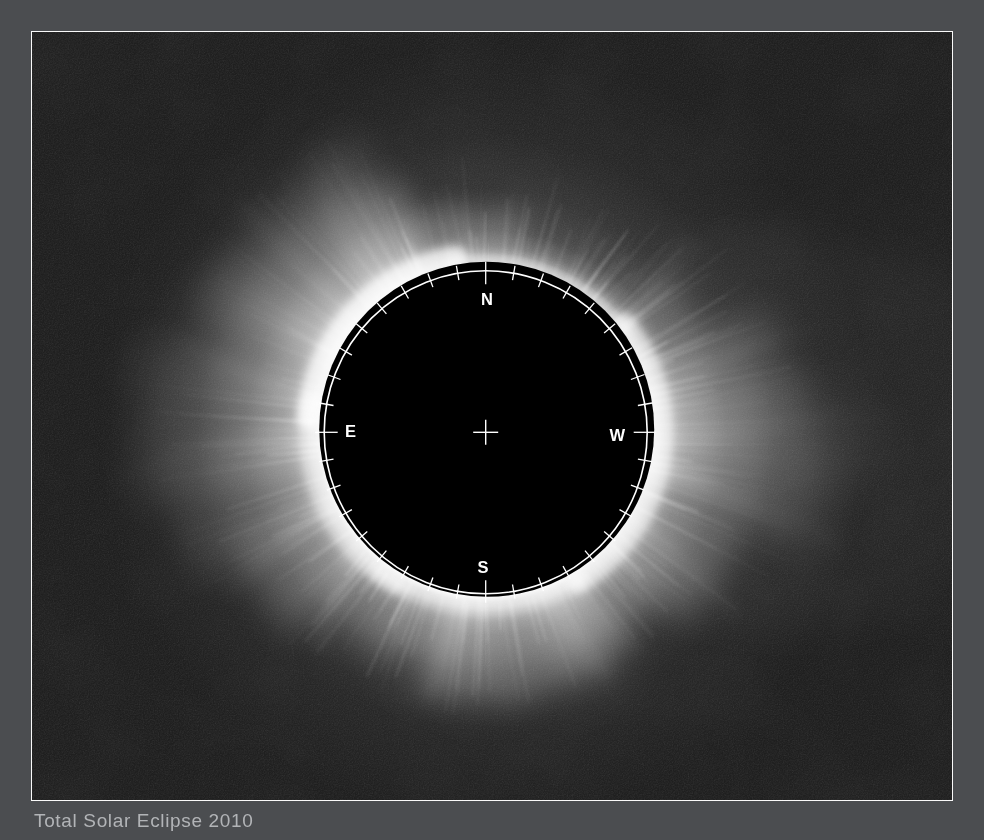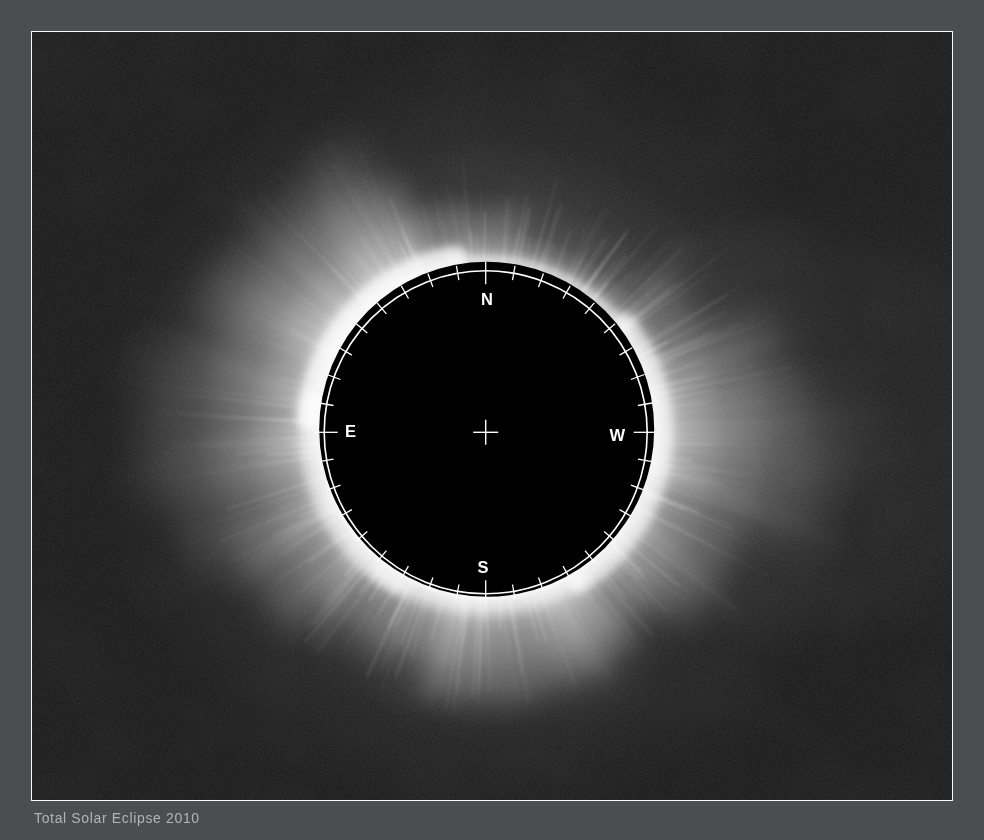--- a/index.html
+++ b/index.html
@@ -1,17 +1,17 @@
 <!DOCTYPE html>
 <html><head><meta charset="utf-8">
 <style>
 html,body{margin:0;padding:0;width:984px;height:840px;background:#4b4d50;overflow:hidden;}
 *{box-sizing:border-box;}
 #frame{position:absolute;left:31px;top:31px;width:922px;height:770px;border:1px solid #fafafa;background:#1f1f1f;}
-#cap{will-change:transform;position:absolute;top:810px;left:0;width:984px;height:20px;font-family:"Liberation Sans",sans-serif;font-size:14px;color:#b2b4b7;}
+#cap{will-change:transform;position:absolute;top:810px;left:0;width:984px;height:20px;font-family:"Liberation Sans",sans-serif;font-size:19px;color:#b2b4b7;}
 #cap .l{position:absolute;left:34px;top:0;letter-spacing:0.65px;}
 #cap .r{position:absolute;right:31px;top:0;font-style:italic;letter-spacing:0.62px;color:#aeb0b3;}
 </style></head>
 <body>
 <div id="frame"><svg width="920" height="768" viewBox="0 0 920 768">
 <defs>
 <filter id="b2" x="-50%" y="-50%" width="200%" height="200%">
           <feGaussianBlur stdDeviation="1.8"></feGaussianBlur>
         </filter>
 <filter id="b5" x="-80%" y="-80%" width="260%" height="260%">

